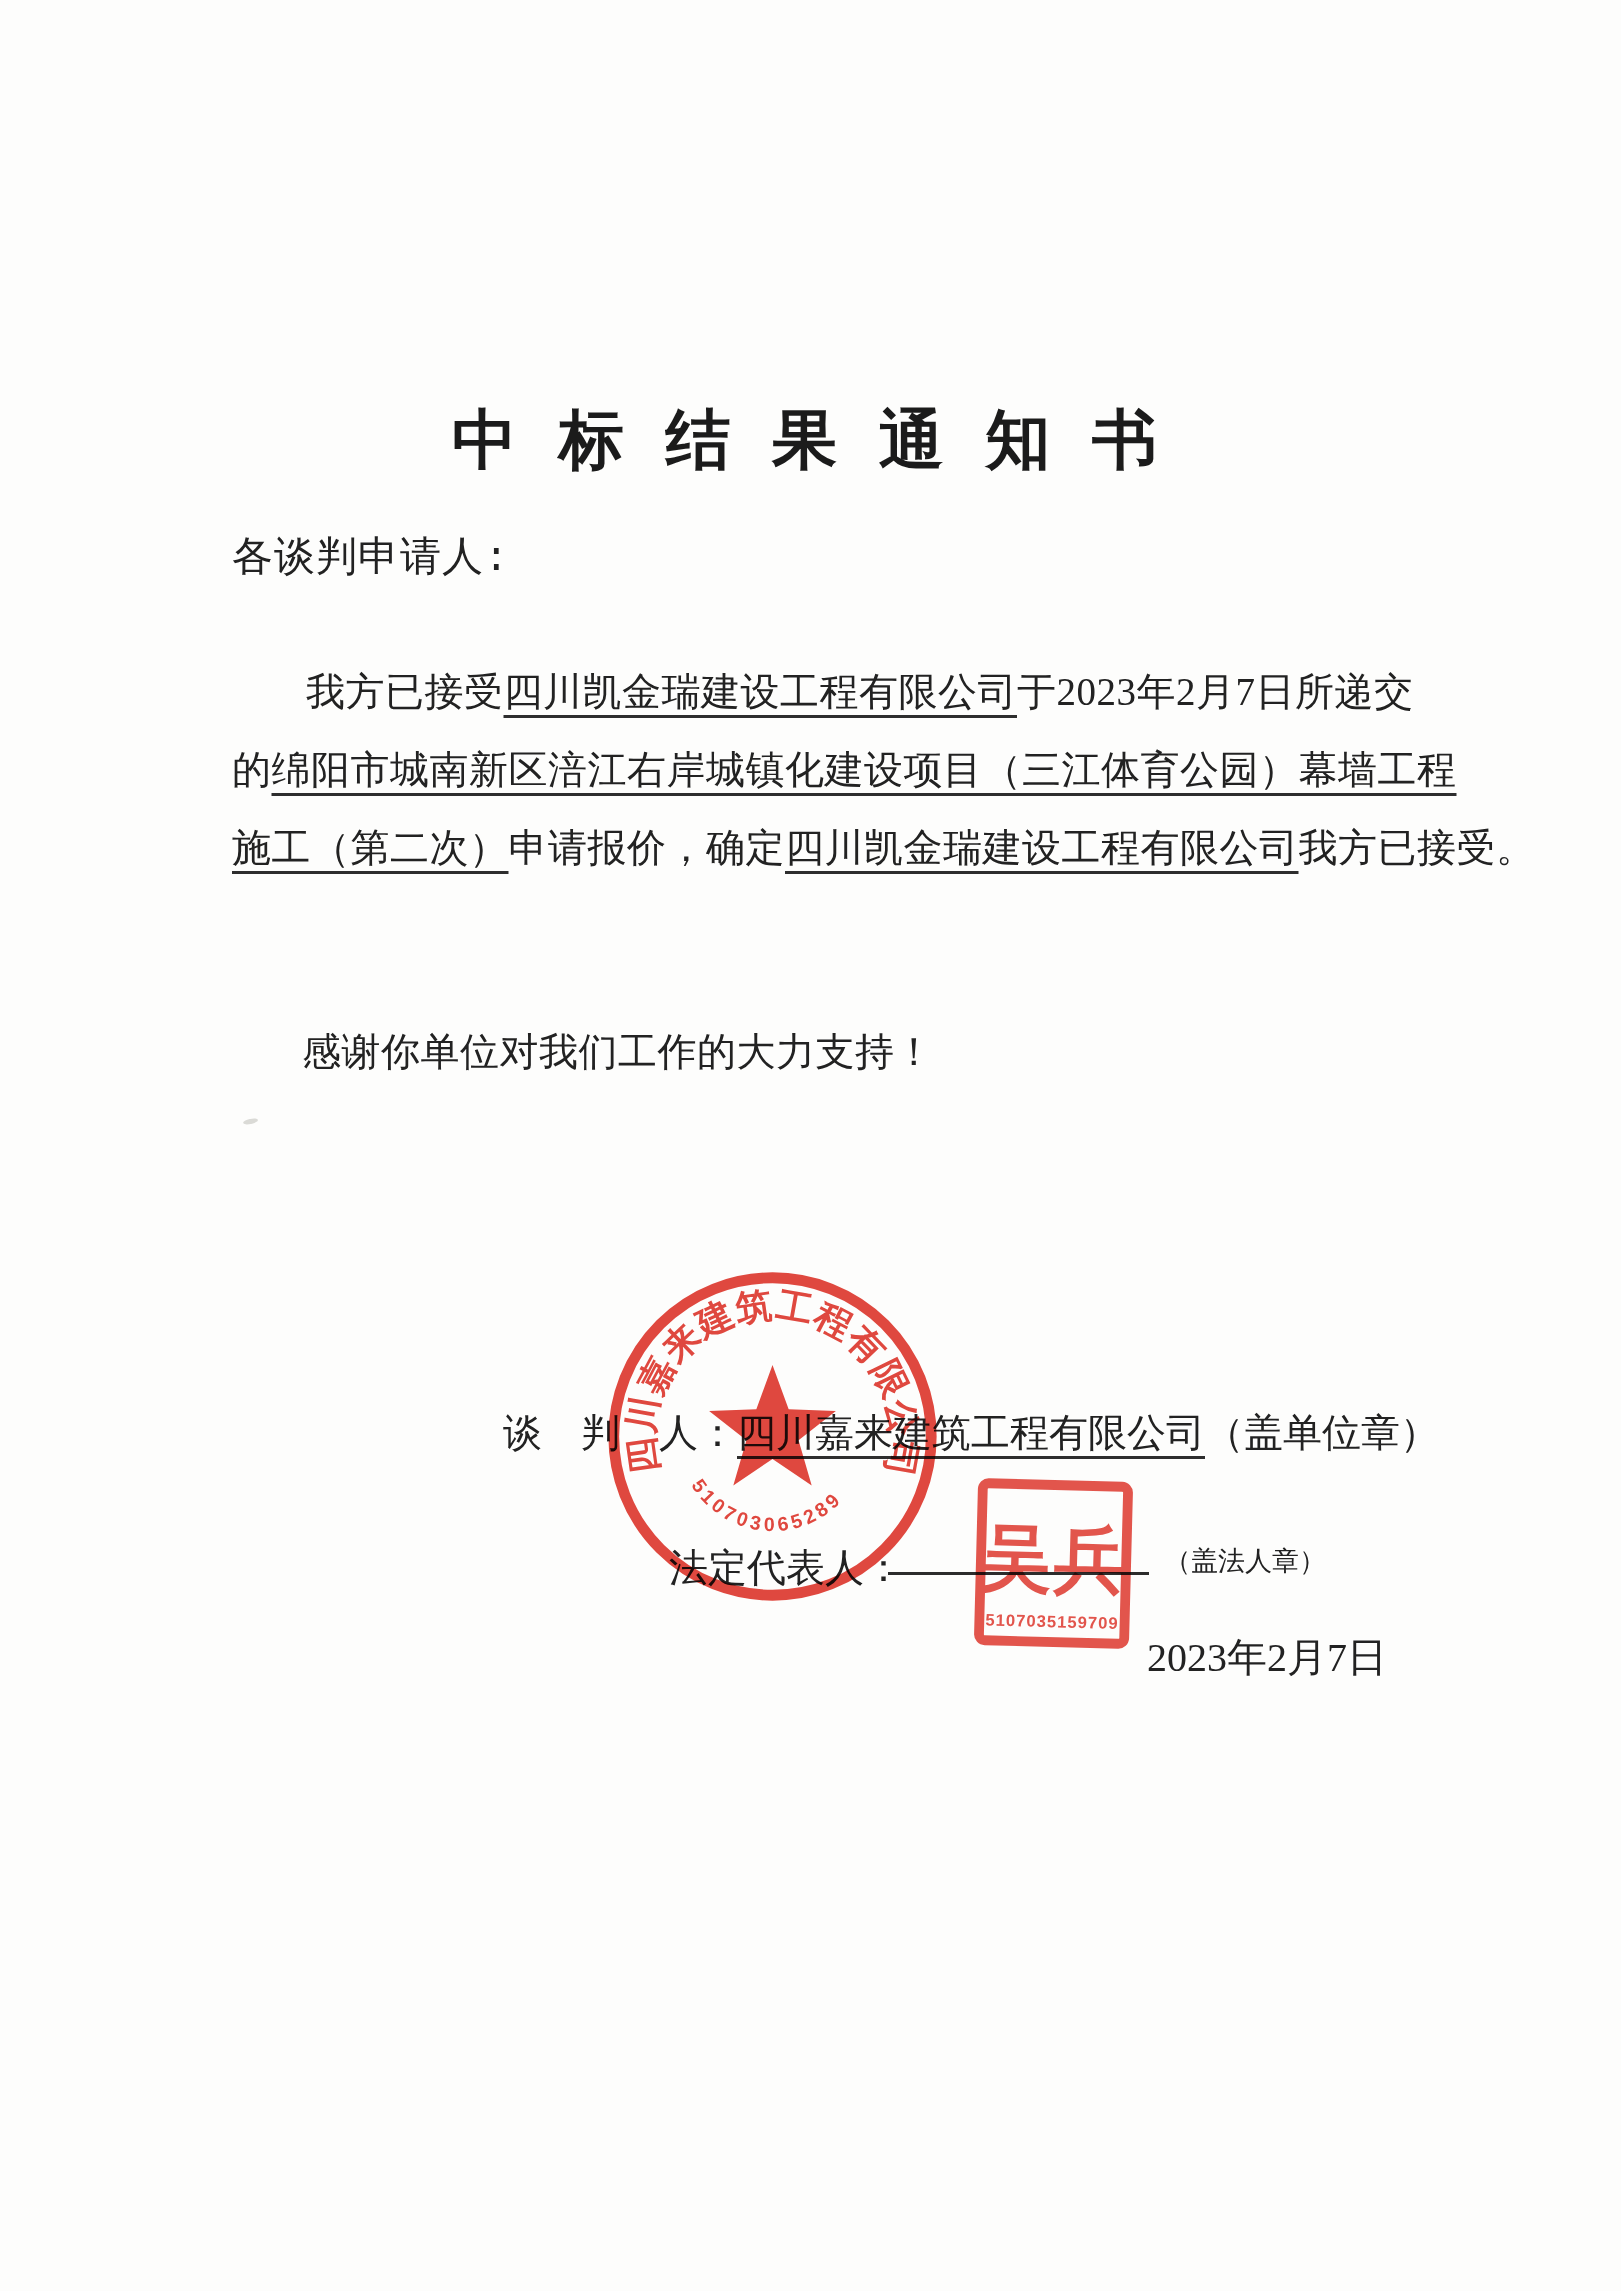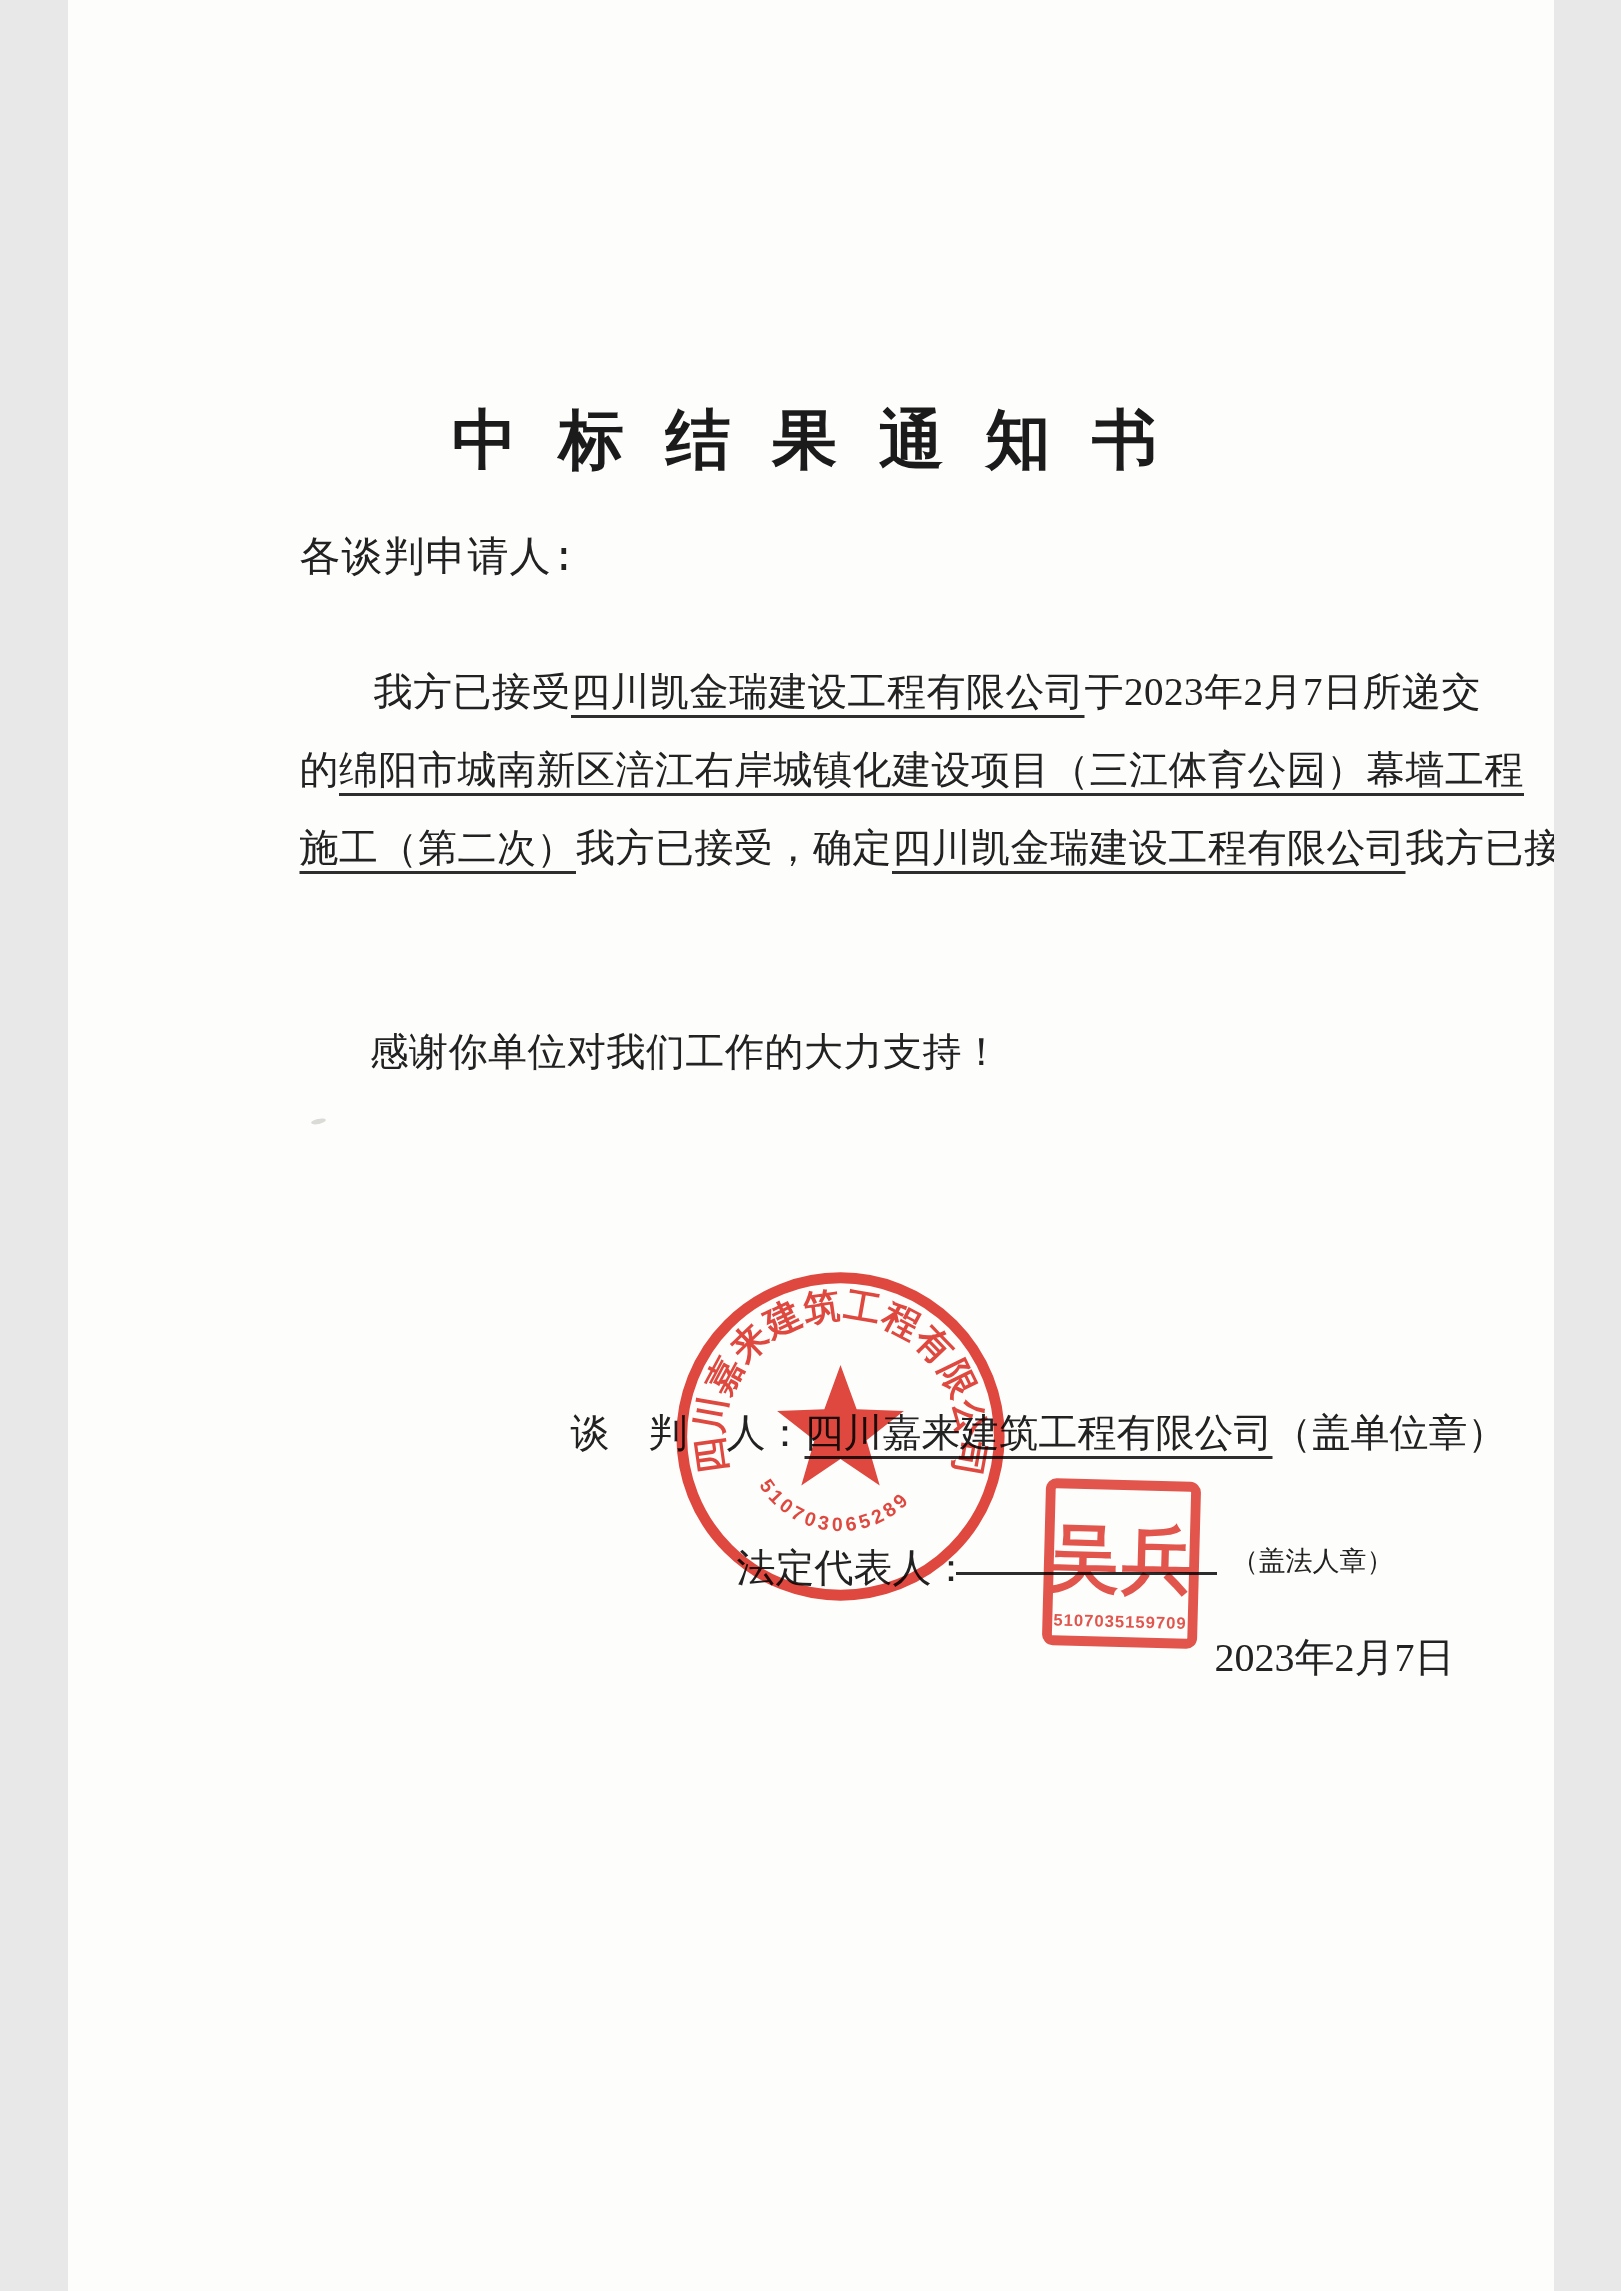--- a/index.html
+++ b/index.html
@@ -1,18 +1,18 @@
 <!DOCTYPE html>
 <html><head>
 <meta charset="utf-8">
 <style>
   html,body { margin:0; padding:0; background:#e8e8e8; }
   .page {
     position:relative;
-    width:1486px; height:2292px;
+    width:1621px; height:2292px;
     margin:0 auto;
     background:#fdfdfc;
     overflow:hidden;
     font-family:"Liberation Serif", serif;
     color:#222;
   }
   .doc-title {
     position:absolute; top:396px; left:0; width:100%;
     text-align:center;
     font-family:"Liberation Sans", sans-serif;
@@ -106,21 +106,21 @@
   <div class="salutation">各谈判申请人:</div>
 
   <div class="body-para">
     <div class="body-line indent">
       <span>我方已接受</span><span class="u">四川凯金瑞建设工程有限公司</span><span>于2023年2月7日所递交</span>
     </div>
     <div class="body-line">
       <span>的</span><span class="u">绵阳市城南新区涪江右岸城镇化建设项目（三江体育公园）幕墙工程</span>
     </div>
     <div class="body-line">
-      <span class="u">施工（第二次）</span><span>我方已接受，确定</span><span class="u">四川凯金瑞建设工程有限公司</span><span>我方已接受。</span>
+      <span class="u">施工（第二次）</span><span>申请报价，确定</span><span class="u">四川凯金瑞建设工程有限公司</span><span>我方已接受。</span>
     </div>
   </div>
 
   <div class="thanks">感谢你单位对我们工作的大力支持！</div>
 
   <div class="sig-negotiator">
     <span>谈　判　人：</span><span class="u">四川嘉来建筑工程有限公司</span><span>（盖单位章）</span>
   </div>
 
   <div class="sig-legal-label">法定代表人：</div>

